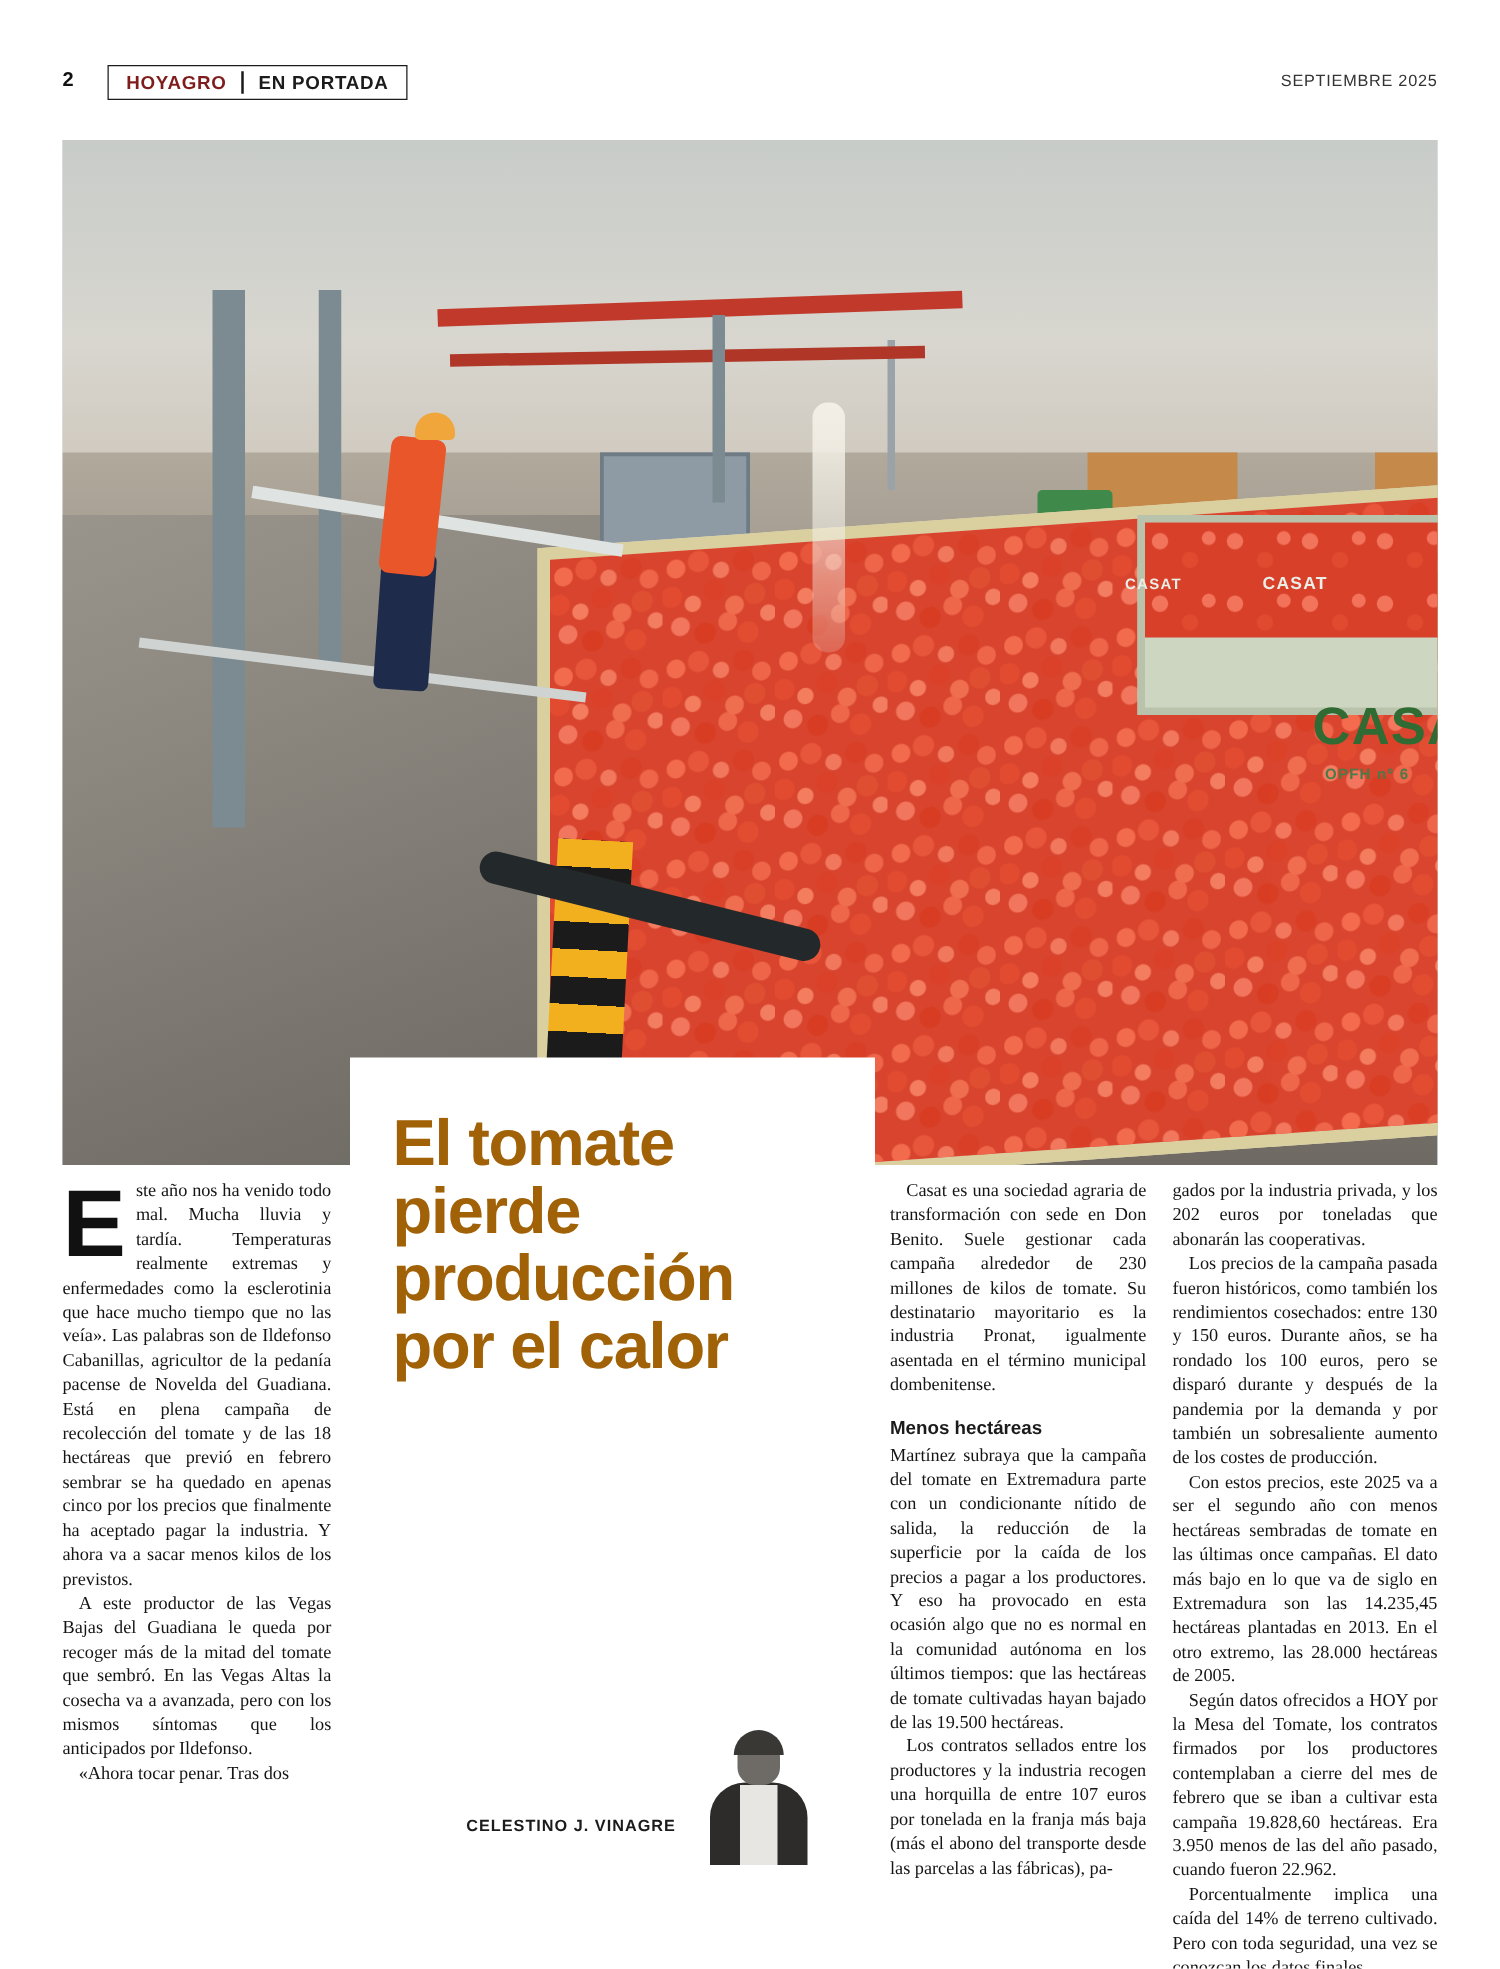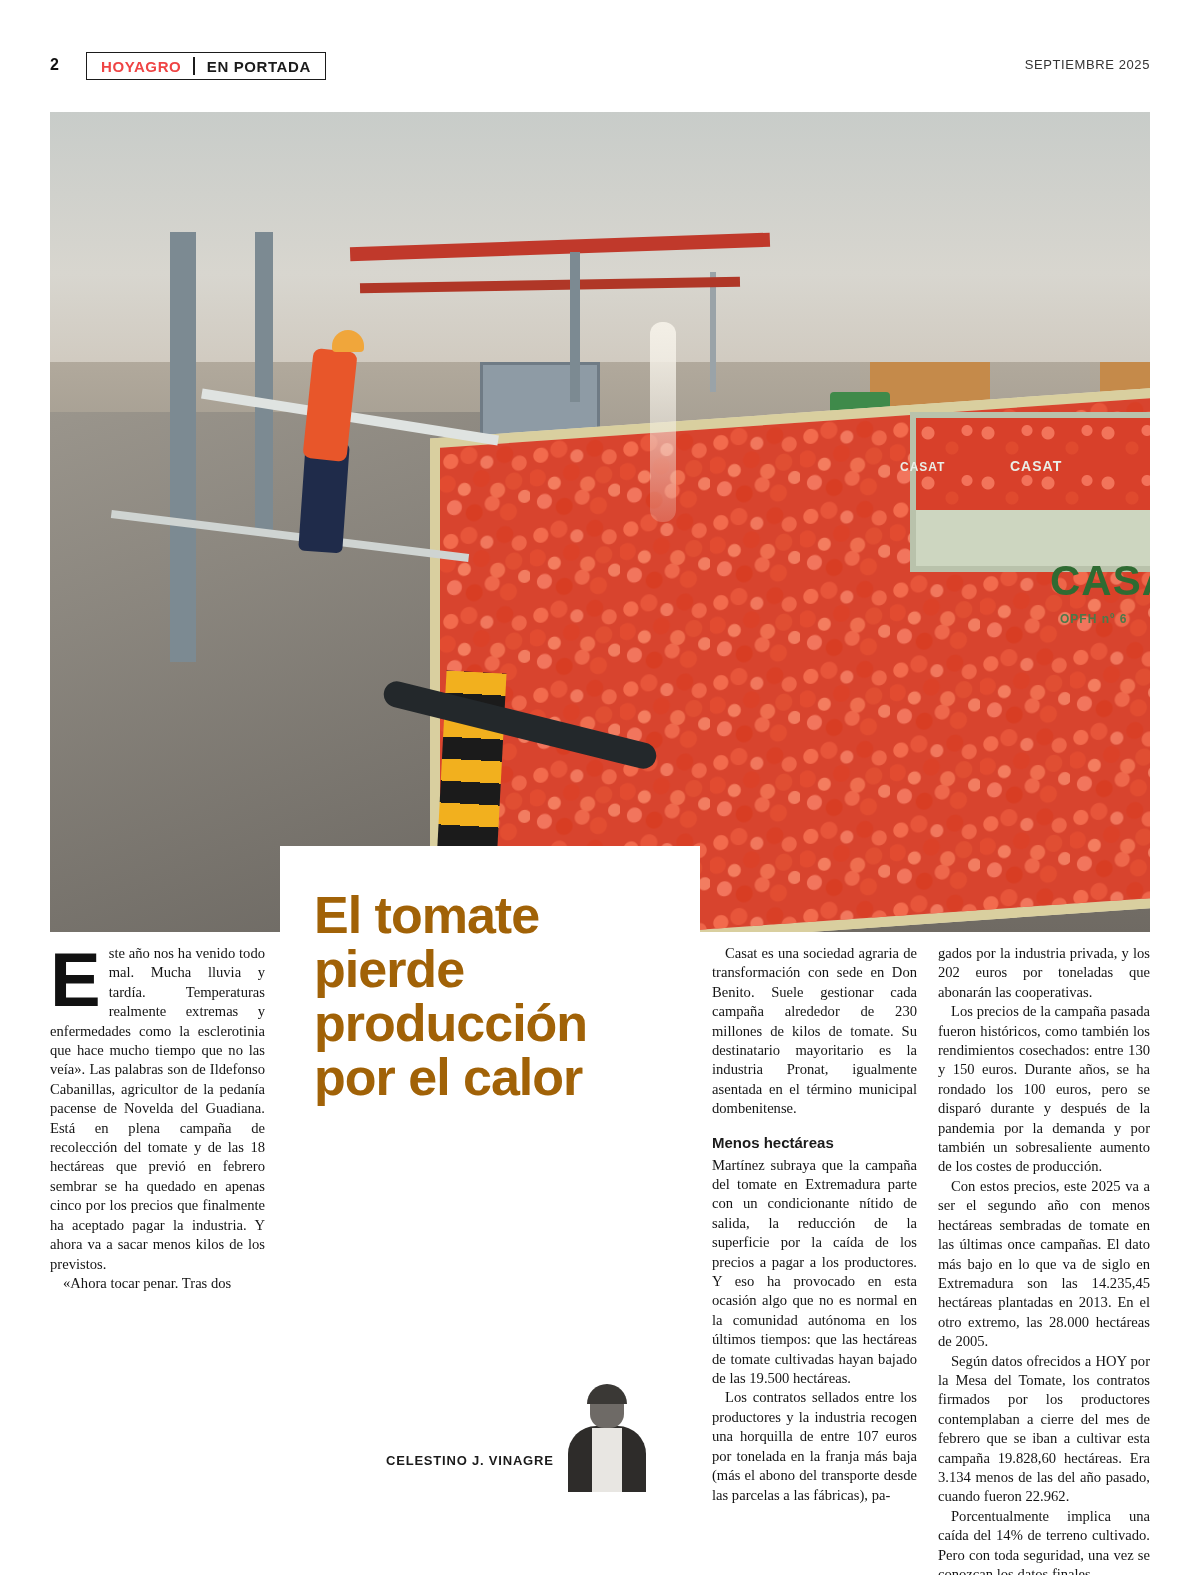--- a/index.html
+++ b/index.html
@@ -42,21 +42,21 @@
     display: flex;
     align-items: center;
     padding: 0 14px;
     box-sizing: border-box;
   }
   .brand {
     font-family: "Liberation Sans", sans-serif;
     font-weight: bold;
     font-size: 15px;
     letter-spacing: 0.6px;
-    color: #ef4444;
+    color: #7f1d1d;
   }
   .brand-sep {
     width: 1.5px;
     height: 18px;
     background: #1b1b1b;
     margin: 0 12px;
   }
   .section-name {
     font-family: "Liberation Sans", sans-serif;
     font-weight: bold;
@@ -253,21 +253,21 @@
     font-size: 20px;
     line-height: 1.32;
     color: #2a2a2a;
   }
   .standfirst .lead {
     font-weight: bold;
     color: #3e5c29;
   }
   .byline-wrap {
     position: absolute;
-    left: 34px;
+    left: 21px;
     right: 34px;
     bottom: 34px;
     height: 110px;
     text-align: center;
   }
   .byline {
     position: absolute;
     left: 72px;
     bottom: 24px;
     font-family: "Liberation Sans", sans-serif;
@@ -400,31 +400,32 @@
         <div class="mug-head"></div>
         <div class="mug-hair"></div>
       </div>
     </div>
   </div>
 
   <div class="col col1">
     <p class="first dropcap-para">
       <span class="dropcap">E</span><span>ste año nos ha venido todo mal. Mucha lluvia y tardía. Temperaturas realmente extremas y enfermedades como la esclerotinia que hace mucho tiempo que no las veía». Las palabras son de Ildefonso Cabanillas, agricultor de la pedanía pacense de Novelda del Guadiana. Está en plena campaña de recolección del tomate y de las 18 hectáreas que previó en febrero sembrar se ha quedado en apenas cinco por los precios que finalmente ha aceptado pagar la industria. Y ahora va a sacar menos kilos de los previstos.</span>
     </p>
+    <p>A este productor de las Vegas Bajas del Guadiana le queda por recoger más de la mitad del tomate que sembró. En las Vegas Altas la cosecha va a avanzada, pero con los mismos síntomas que los anticipados por Ildefonso.</p>
     <p>«Ahora tocar penar. Tras dos</p>
   </div>
 
   <div class="col col2">
     <p>Casat es una sociedad agraria de transformación con sede en Don Benito. Suele gestionar cada campaña alrededor de 230 millones de kilos de tomate. Su destinatario mayoritario es la industria Pronat, igualmente asentada en el término municipal dombenitense.</p>
     <h2 class="subhead">Menos hectáreas</h2>
     <p class="first">Martínez subraya que la campaña del tomate en Extremadura parte con un condicionante nítido de salida, la reducción de la superficie por la caída de los precios a pagar a los productores. Y eso ha provocado en esta ocasión algo que no es normal en la comunidad autónoma en los últimos tiempos: que las hectáreas de tomate cultivadas hayan bajado de las 19.500 hectáreas.</p>
     <p>Los contratos sellados entre los productores y la industria recogen una horquilla de entre 107 euros por tonelada en la franja más baja (más el abono del transporte desde las parcelas a las fábricas), pa-</p>
   </div>
 
   <div class="col col3">
     <p class="first">gados por la industria privada, y los 202 euros por toneladas que abonarán las cooperativas.</p>
     <p>Los precios de la campaña pasada fueron históricos, como también los rendimientos cosechados: entre 130 y 150 euros. Durante años, se ha rondado los 100 euros, pero se disparó durante y después de la pandemia por la demanda y por también un sobresaliente aumento de los costes de producción.</p>
     <p>Con estos precios, este 2025 va a ser el segundo año con menos hectáreas sembradas de tomate en las últimas once campañas. El dato más bajo en lo que va de siglo en Extremadura son las 14.235,45 hectáreas plantadas en 2013. En el otro extremo, las 28.000 hectáreas de 2005.</p>
-    <p>Según datos ofrecidos a HOY por la Mesa del Tomate, los contratos firmados por los productores contemplaban a cierre del mes de febrero que se iban a cultivar esta campaña 19.828,60 hectáreas. Era 3.134 menos de las del año pasado, cuando fueron 22.962.</p>
+    <p>Según datos ofrecidos a HOY por la Mesa del Tomate, los contratos firmados por los productores contemplaban a cierre del mes de febrero que se iban a cultivar esta campaña 19.828,60 hectáreas. Era 3.950 menos de las del año pasado, cuando fueron 22.962.</p>
     <p>Porcentualmente implica una caída del 14% de terreno cultivado. Pero con toda seguridad, una vez se conozcan los datos finales</p>
   </div>
 
 </div>
 
 </body></html>

